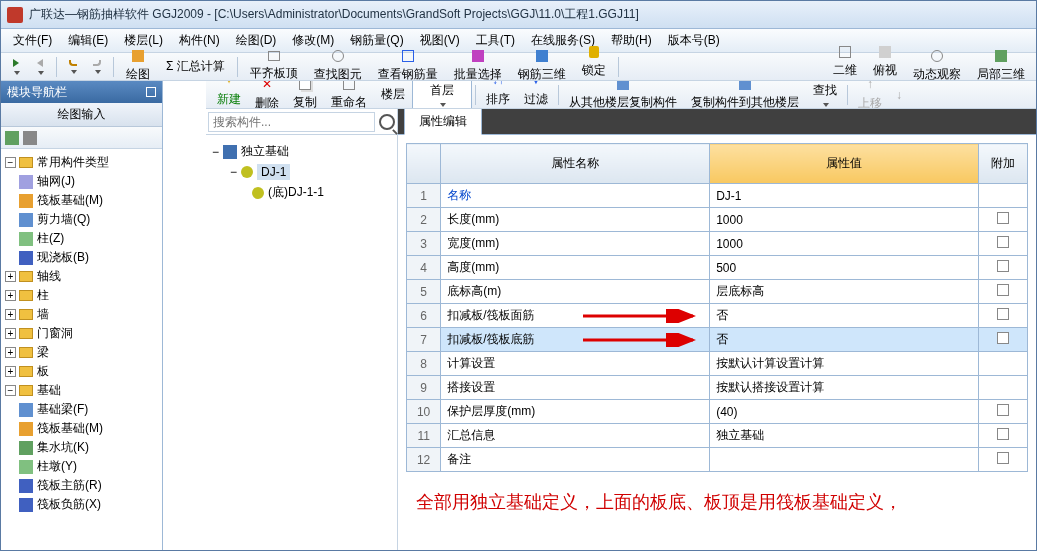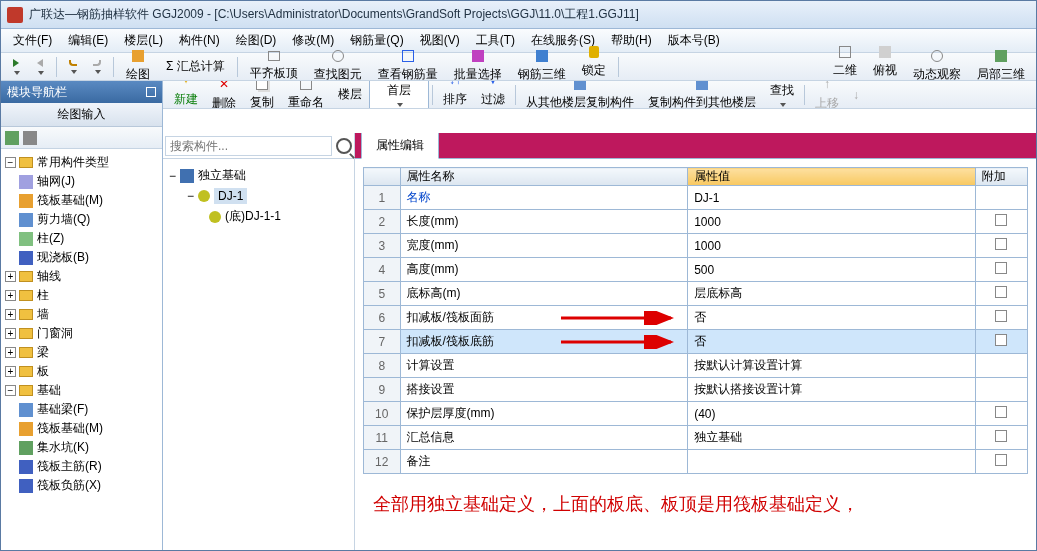--- a/index.html
+++ b/index.html
@@ -11,51 +11,51 @@
 .menubar{height:24px;background:linear-gradient(#fafcfe,#e4edf6);display:flex;align-items:center;padding:0 4px;border-bottom:1px solid #c6d4e3;}
 .menubar span{padding:18px 8px;cursor:default;}
 .toolbar1{height:28px;background:linear-gradient(#f8fafc,#e6edf5);display:flex;align-items:center;padding:0 4px;border-bottom:1px solid #c6d4e3;gap:2px;}
 .btn{display:inline-flex;align-items:center;padding:2px 6px;gap:4px;cursor:default;border:1px solid transparent;white-space:nowrap;flex-direction:column;}
 .sep{width:1px;height:20px;background:#b8c8da;margin:0 3px;}
 .ico{width:14px;height:14px;display:inline-block;}
 .ico-back{border-left:6px solid #2a7a2a;border-top:4px solid transparent;border-bottom:4px solid transparent;width:0;height:0;}
 .ico-fwd{border-right:6px solid #aaa;border-top:4px solid transparent;border-bottom:4px solid transparent;width:0;height:0;}
 .ico-undo{border:2px solid #c08000;border-top:none;border-right:none;width:8px;height:6px;border-radius:0 0 0 4px;position:relative;}
 .dd{width:0;height:0;border-left:3px solid transparent;border-right:3px solid transparent;border-top:4px solid #555;display:inline-block;margin-left:2px;}
-.main{flex:1;display:flex;overflow:hidden;}
+.main{flex:1;display:flex;overflow:hidden;gap:43px;}
 .navpanel{width:162px;background:#f4f7fb;border-right:1px solid #9db8d6;display:flex;flex-direction:column;}
 .navhead{height:22px;background:linear-gradient(#5a8ac2,#3a6aa2);color:#fff;display:flex;align-items:center;justify-content:space-between;padding:0 6px;}
 .pin{width:10px;height:10px;border:1px solid #fff;}
 .navtab{height:24px;background:linear-gradient(#f0f4fa,#d8e2ee);border-bottom:1px solid #b8c8da;display:flex;align-items:center;justify-content:center;}
 .smallbar{height:22px;background:linear-gradient(#f8fafc,#e6edf5);border-bottom:1px solid #c6d4e3;display:flex;align-items:center;padding:0 4px;gap:4px;}
 .tree{flex:1;overflow:auto;padding:4px 2px;background:#fff;}
 .tree-item{display:flex;align-items:center;padding:1px 0;white-space:nowrap;}
 .tree-item .exp{width:11px;height:11px;border:1px solid #888;text-align:center;line-height:9px;font-size:10px;margin-right:3px;cursor:default;}
 .tree-item .folder{width:14px;height:11px;background:#f0c040;border:1px solid #c09020;margin-right:4px;}
 .tree-item .ticon{width:14px;height:14px;margin-right:4px;display:inline-block;}
 .i0{padding-left:2px;}.i1{padding-left:16px;}
 .center{flex:1;display:flex;flex-direction:column;overflow:hidden;}
 .toolbar2{height:28px;background:linear-gradient(#f8fafc,#e6edf5);display:flex;align-items:center;padding:0 4px;border-bottom:1px solid #c6d4e3;overflow:hidden;}
 .toolbar2 .btn{font-size:12px;}
 .green{color:#0a7f0a;}
-.centerbody{flex:1;display:flex;overflow:hidden;margin-top:24px;}
+.centerbody{flex:1;display:flex;overflow:hidden;}
 .comp-tree{width:192px;border-right:1px solid #c6d4e3;display:flex;flex-direction:column;background:#fff;}
 .searchbox{height:26px;display:flex;align-items:center;border-bottom:1px solid #c6d4e3;padding:2px;}
 .searchbox input{flex:1;border:1px solid #c6d4e3;padding:2px 4px;height:20px;}
 .magnify{width:16px;height:16px;border:2px solid #555;border-radius:50%;position:relative;margin-left:4px;}
 .magnify::after{content:"";position:absolute;right:-5px;bottom:-5px;width:6px;height:2px;background:#555;transform:rotate(45deg);}
 .ctree{flex:1;padding:6px;}
 .ct-row{display:flex;align-items:center;padding:2px 0;}
 .sel-item{background:#d0e0f0;padding:1px 4px;}
 .proparea{flex:1;display:flex;flex-direction:column;overflow:hidden;}
-.tabstrip{height:26px;display:flex;align-items:flex-end;padding-left:6px;background:#be185d;border-bottom:1px solid #9db8d6;}
+.tabstrip{height:26px;display:flex;align-items:flex-end;padding-left:6px;background:#404040;border-bottom:1px solid #9db8d6;}
 .tab{padding:4px 14px;background:#fff;border:1px solid #9db8d6;border-bottom:1px solid #fff;position:relative;top:1px;}
 .gridwrap{padding:8px;flex:1;overflow:auto;}
 table.props{border-collapse:collapse;width:100%;}
-table.props th{background:linear-gradient(#f4f8fc,#dce6f0);border:1px solid #9db8d6;padding:0 6px;font-weight:normal;text-align:left;}
+table.props th{background:linear-gradient(#f4f8fc,#dce6f0);border:1px solid #9db8d6;padding:11px 6px;font-weight:normal;text-align:center;}
 table.props td{border:1px solid #9db8d6;padding:3px 6px;height:20px;}
 table.props td.num{width:28px;text-align:center;background:#f0f4f8;color:#666;}
 table.props td.name{width:220px;position:relative;}
 table.props td.val{width:220px;}
 table.props td.extra{width:36px;text-align:center;}
 tr.selrow td{background:#cfe6fb;}
 tr.selrow td.name{color:#000;}
 .blue{color:#0044cc;}
 .chk{width:12px;height:12px;border:1px solid #888;display:inline-block;background:#fff;}
 .arrow{position:absolute;right:6px;top:50%;transform:translateY(-50%);}
@@ -239,20 +239,24 @@
           </div>
         <div class="tree-item i1">
             <span class="ticon" style="background:#e8a030"></span>
             <span>筏板基础(M)</span>
           </div>
         <div class="tree-item i1">
             <span class="ticon" style="background:#60a060"></span>
             <span>集水坑(K)</span>
           </div>
         <div class="tree-item i1">
+            <span class="ticon" style="background:#80c080"></span>
+            <span>柱墩(Y)</span>
+          </div>
+        <div class="tree-item i1">
             <span class="ticon" style="background:#4060c0"></span>
             <span>筏板主筋(R)</span>
           </div>
         <div class="tree-item i1">
             <span class="ticon" style="background:#4060c0"></span>
             <span>筏板负筋(X)</span>
           </div>
 
       </div>
     </div>

